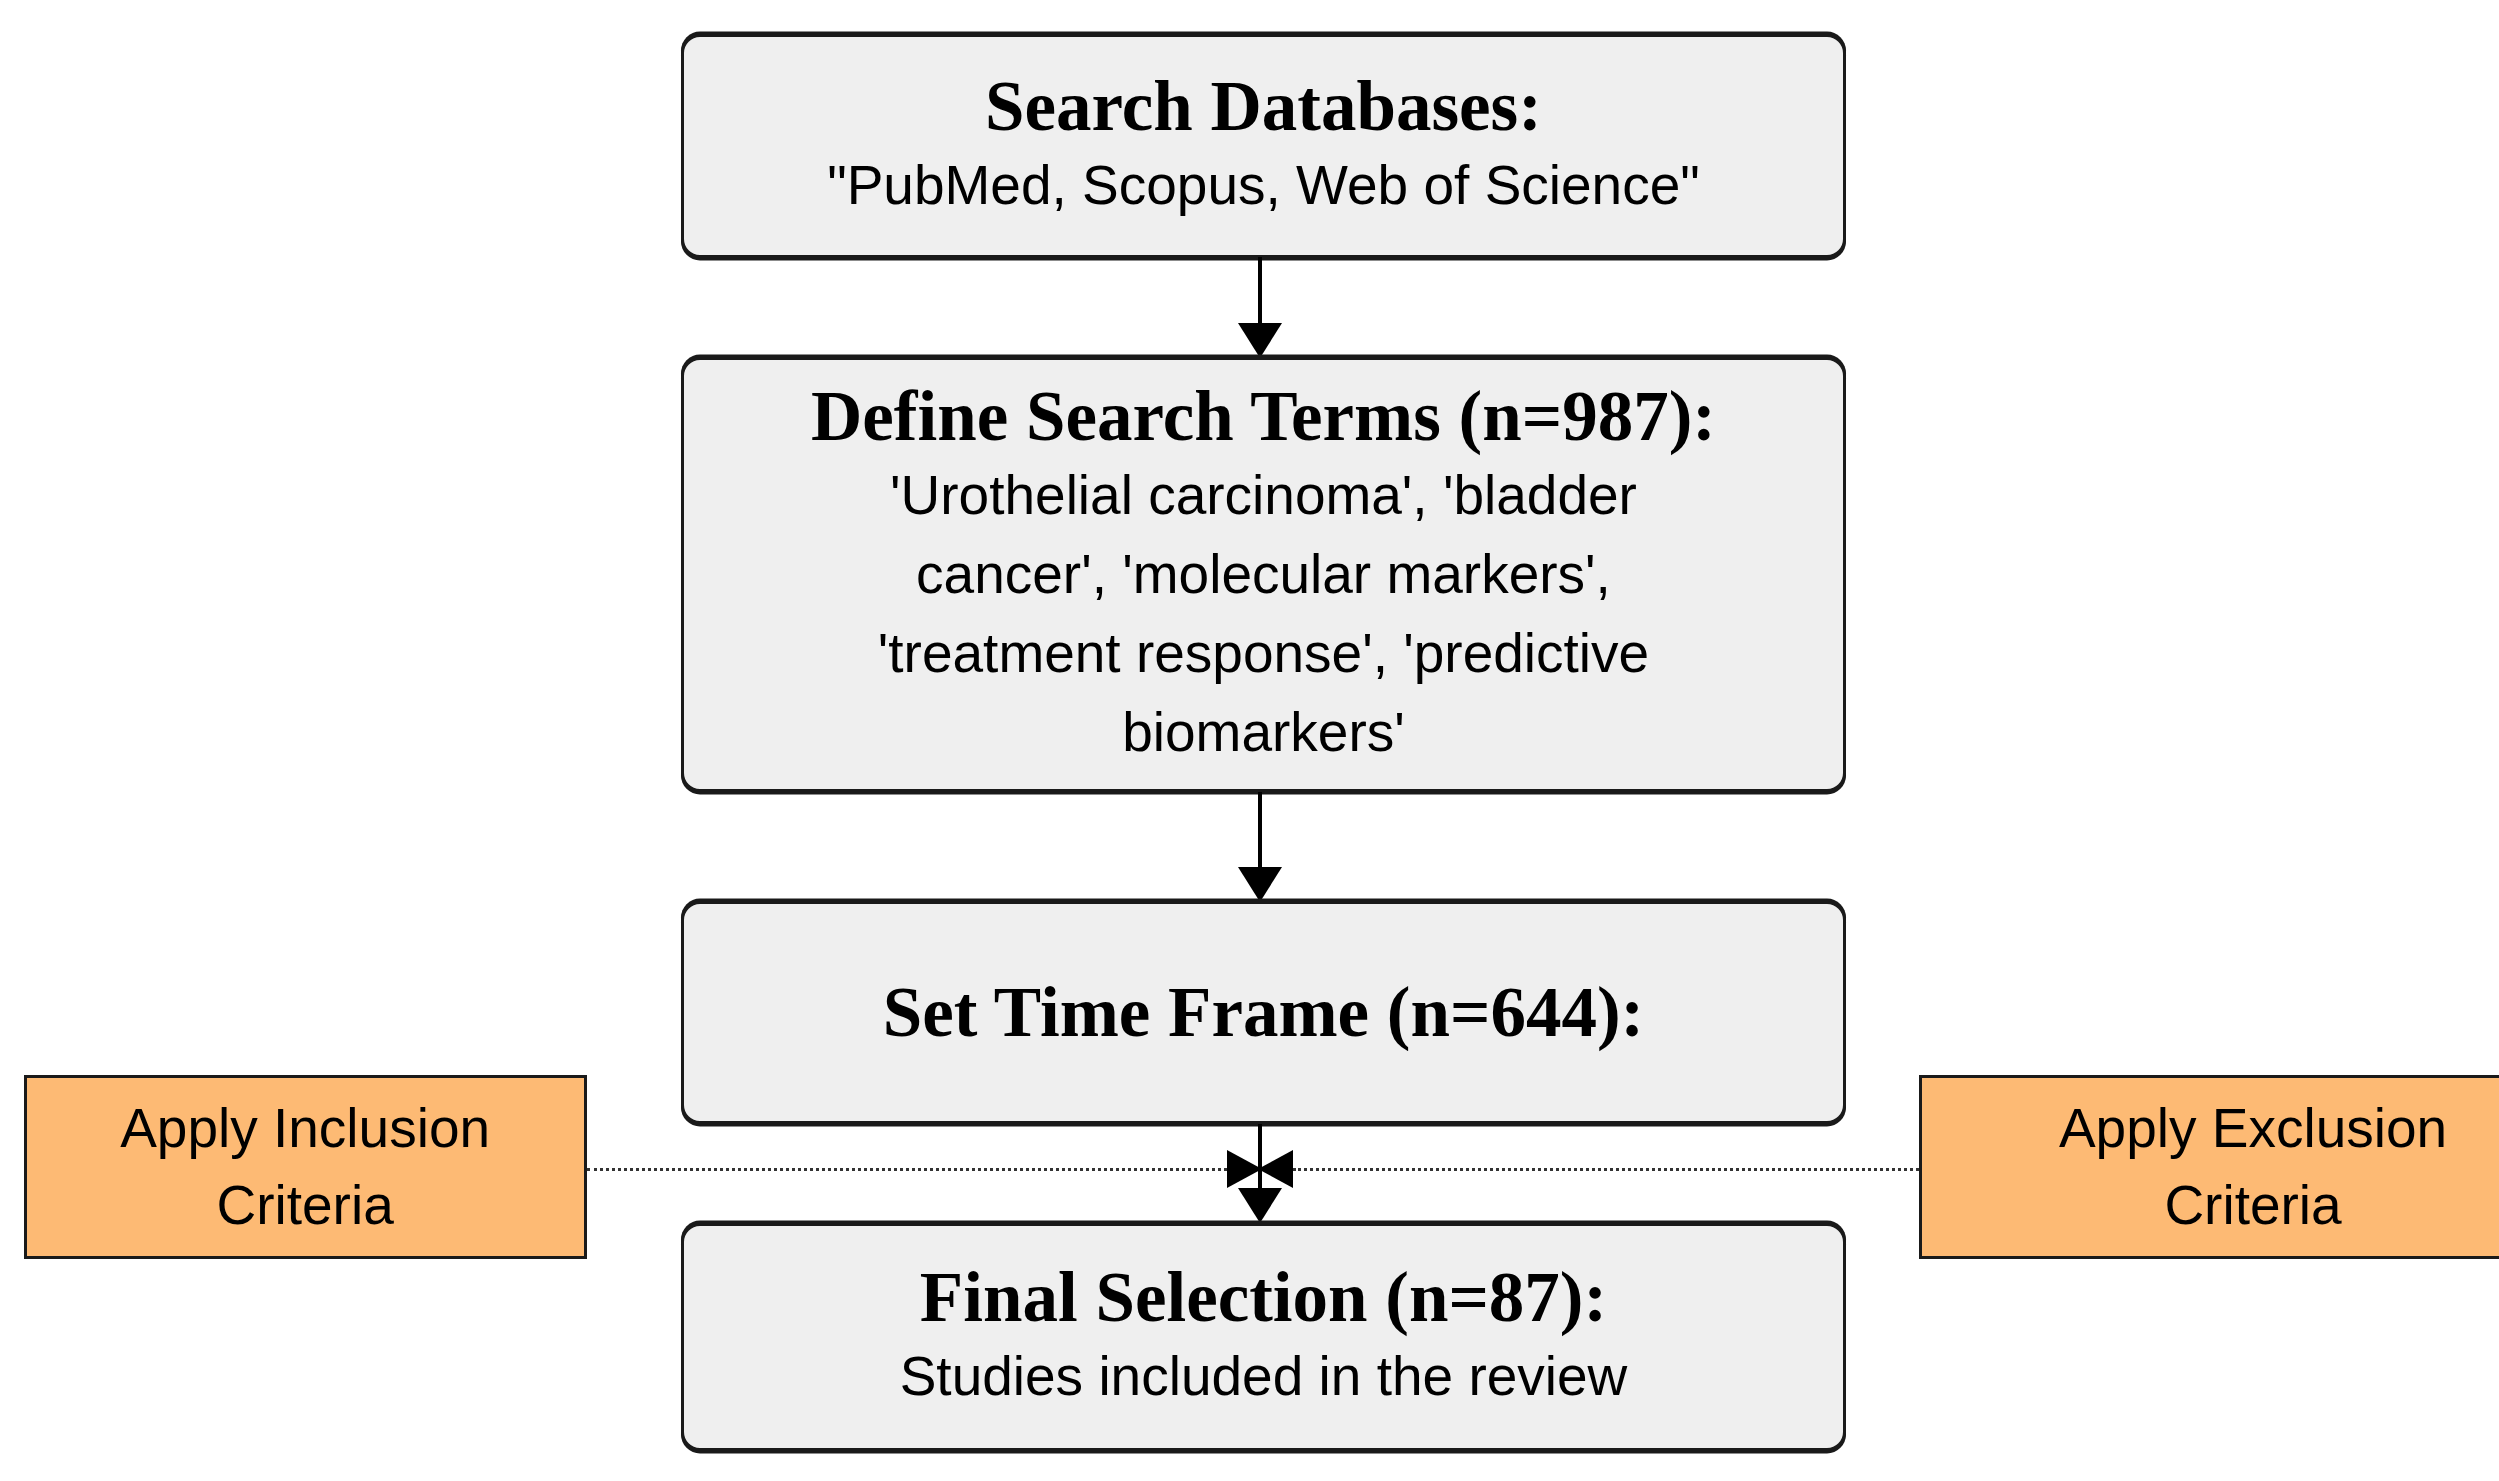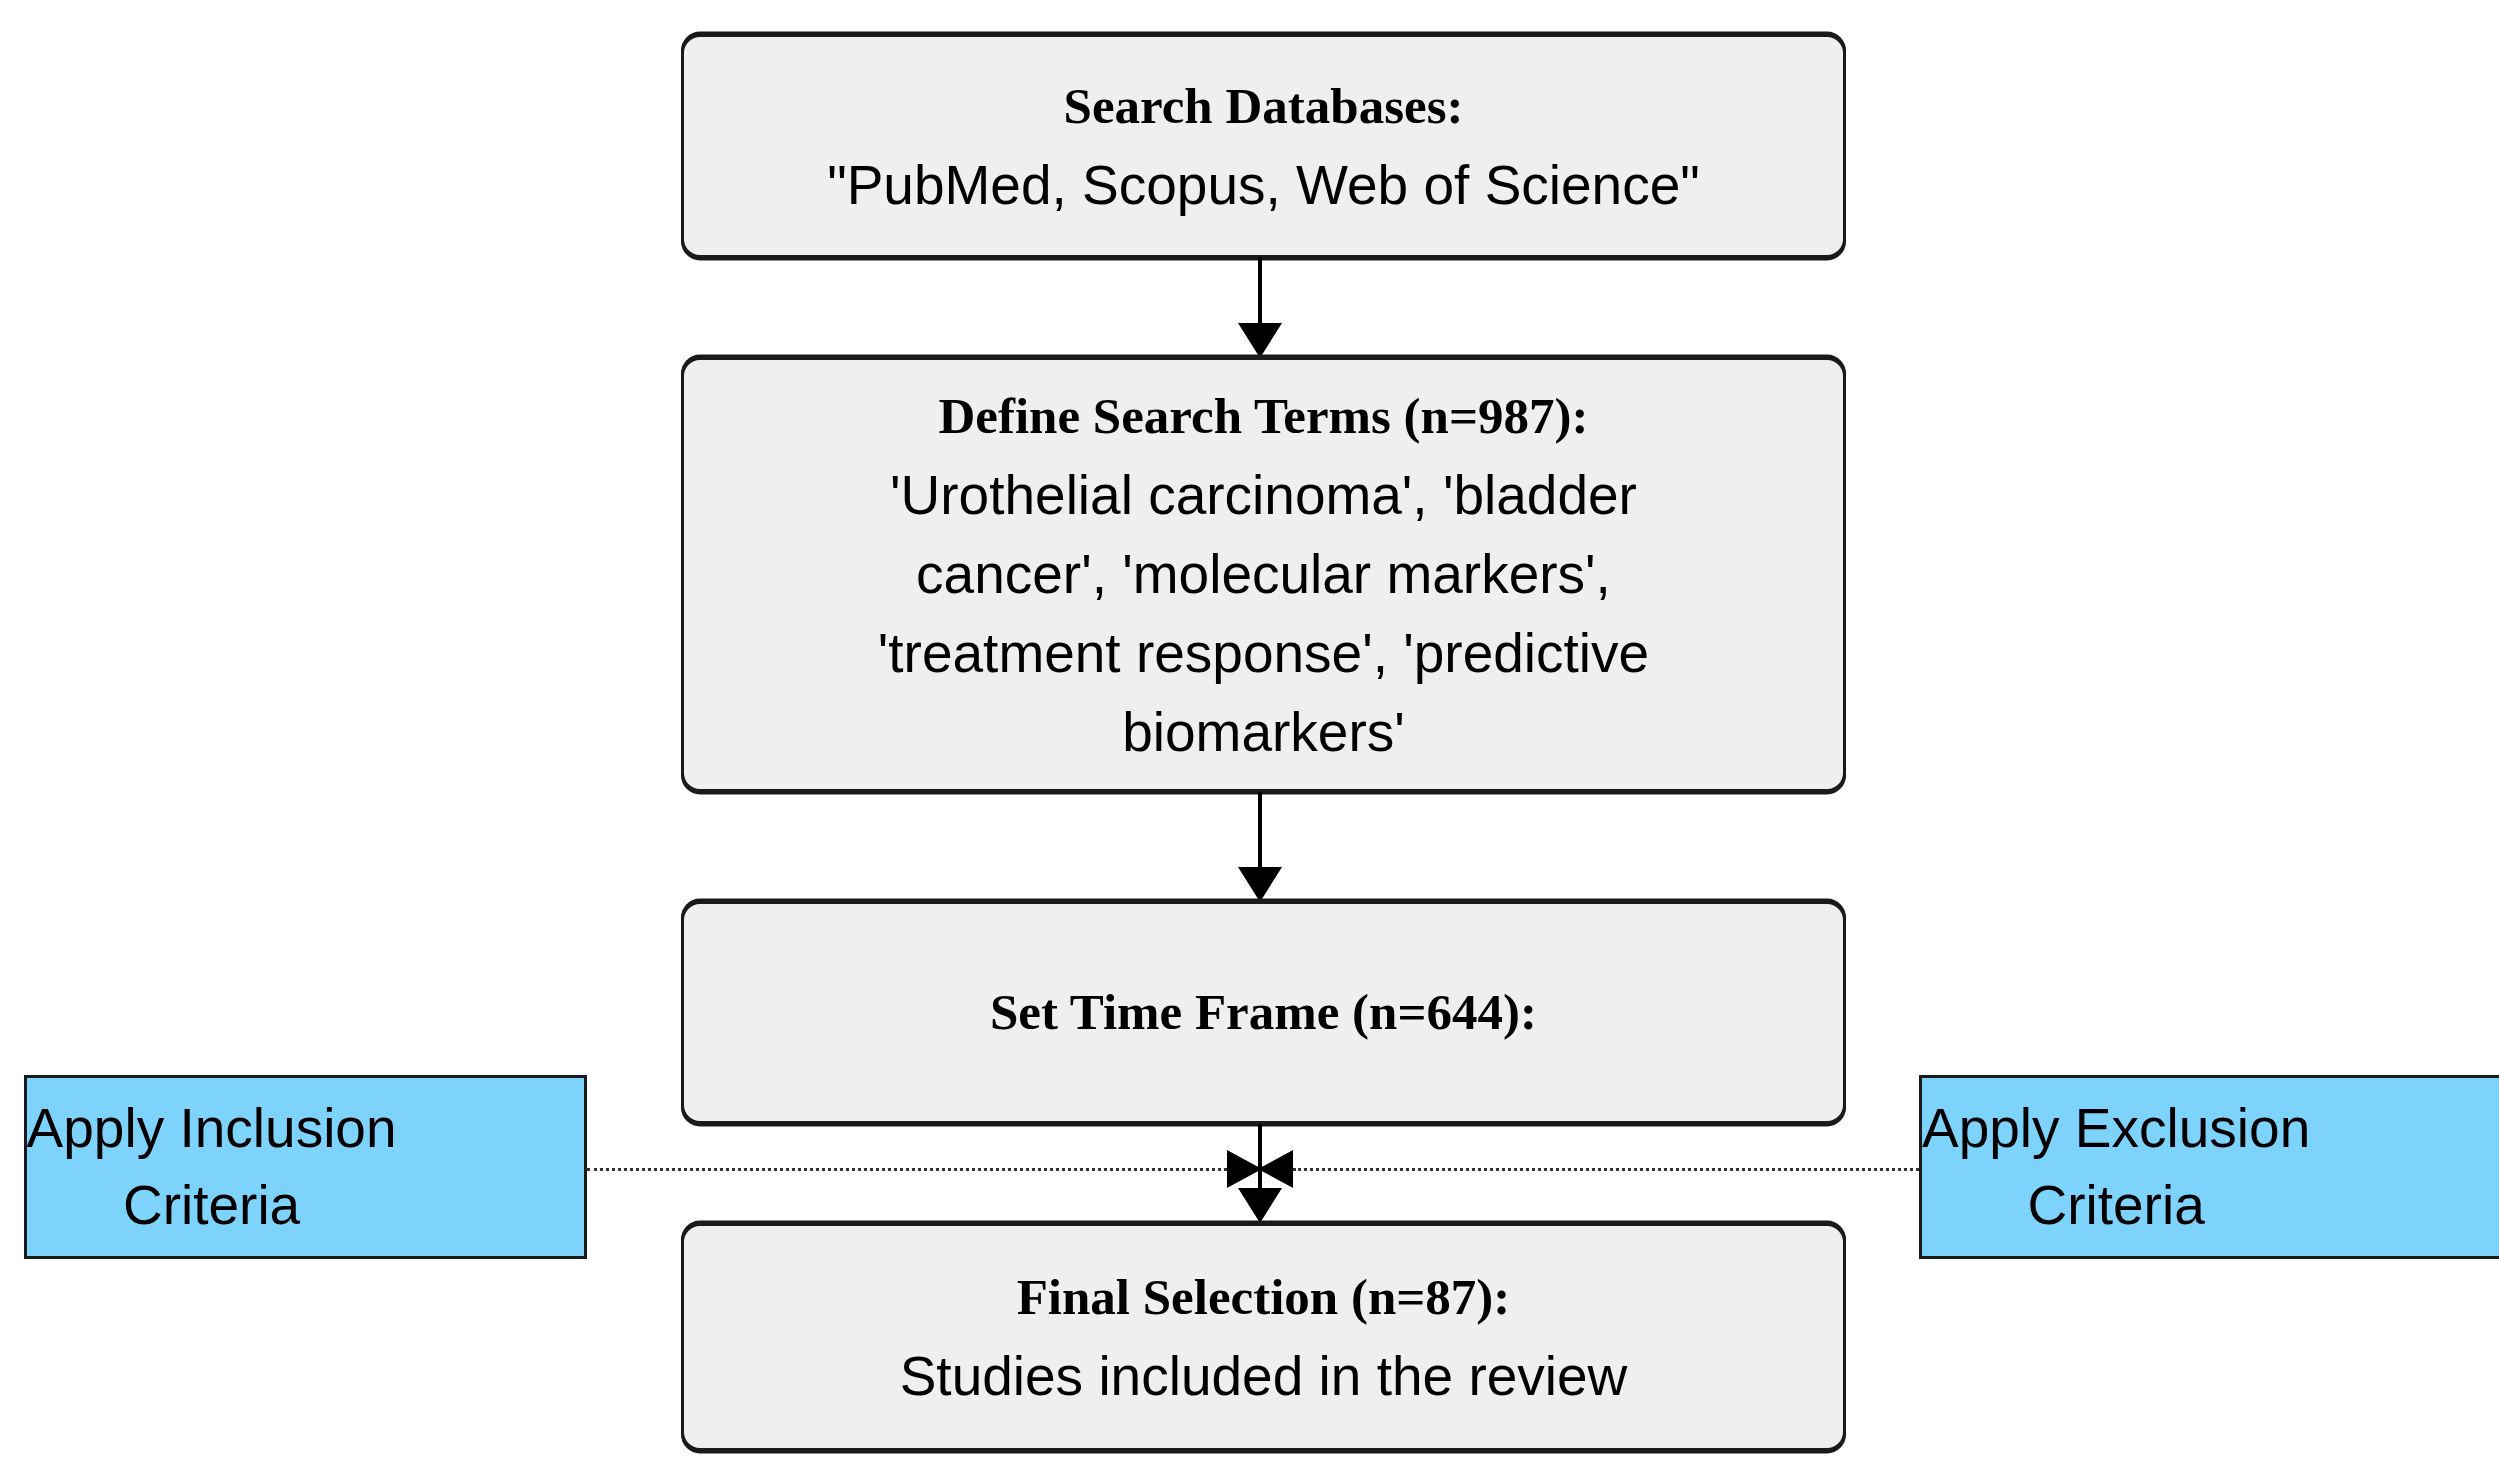--- a/index.html
+++ b/index.html
@@ -35,21 +35,21 @@
     padding: 7.9px 47px;
   }
   #box1 { top: 34px;   height: 224px; }
   #box2 { top: 357px;  height: 435px; justify-content: center; }
   #box3 { top: 901px; height: 223px; }
   #box4 { top: 1223px; height: 228px; }
 
   .heading {
     font-family: "Liberation Serif", serif;
     font-weight: 700;
-    font-size: 51px;
+    font-size: 71px;
     line-height: 79px;
     white-space: pre-line;
   }
   .body {
     font-size: 55px;
     line-height: 79px;
     white-space: pre-line;
   }
 
   
@@ -75,24 +75,25 @@
   #head1 { top: 323px; }
   #head2 { top: 867px; }
   #head3 { top: 1188px; }
 
   
   .sidebox {
     position: absolute;
     top: 1075px;
     height: 184px;
     box-sizing: border-box;
-    background: #7dd3fc;
+    background: #fdba74;
     border: 3.1px solid #1a1a1a;
     display: flex;
     align-items: center;
+    justify-content: center;
     text-align: center;
     font-size: 55px;
     line-height: 77px;
   }
   #note-inclusion { left: 23.6px;   width: 563px; }
   #note-exclusion { left: 1919px; width: 668px; }
   .sidebox .note-label { white-space: pre-line; }
 
   
   .dotline {

